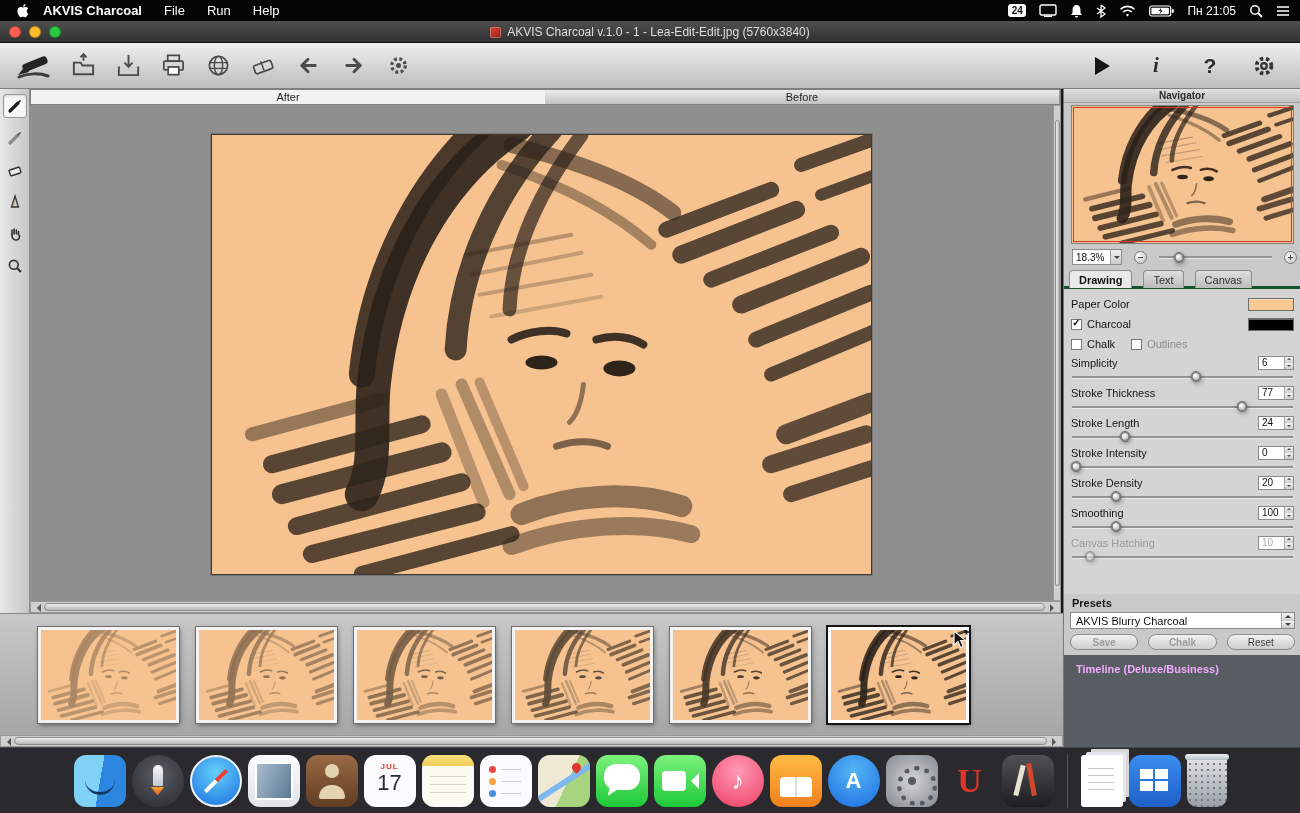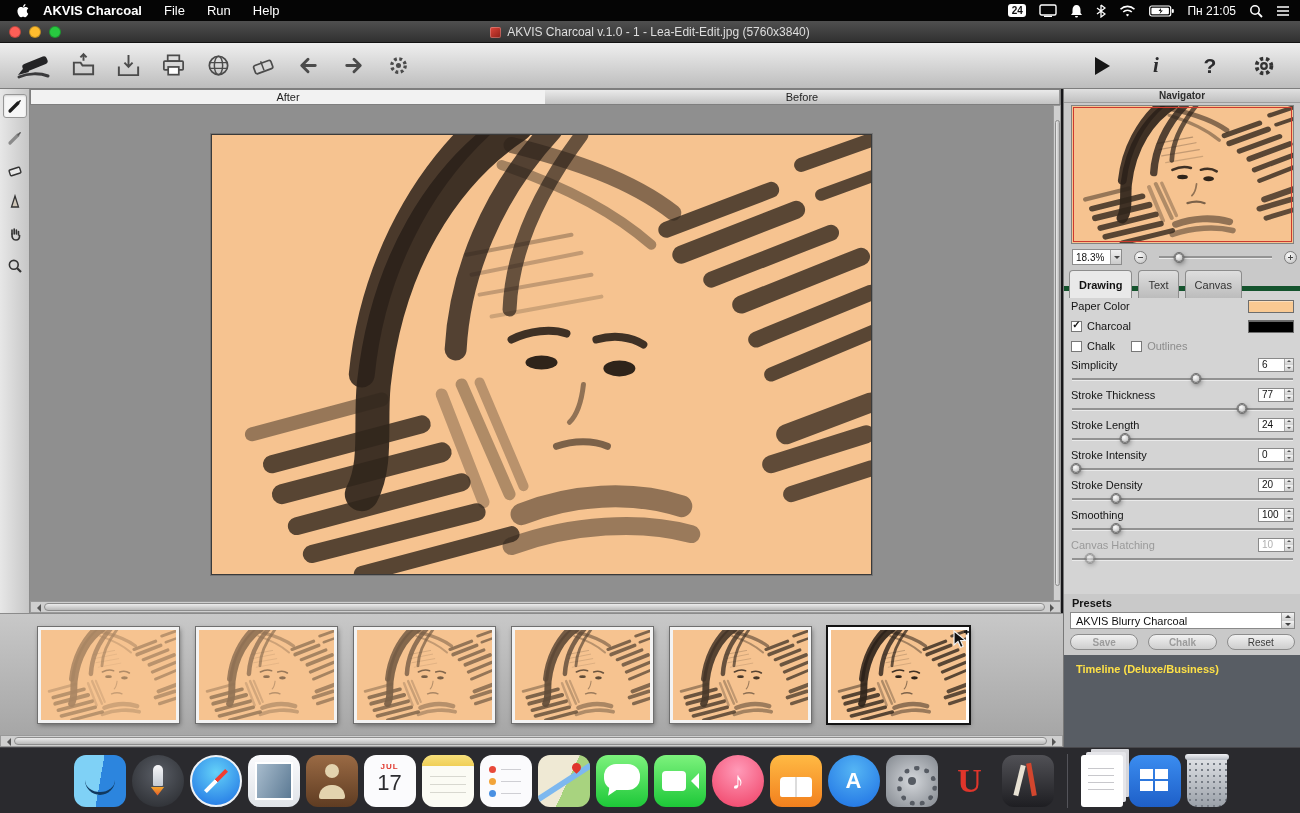--- a/index.html
+++ b/index.html
@@ -73,24 +73,24 @@
 .combo-arrow{position:absolute;right:0;top:0;bottom:0;width:11px;background:linear-gradient(#f0f0f0,#cbcbcb);border-left:1px solid #a0a0a0;}
 .combo-arrow::after{content:"";position:absolute;left:2.5px;top:6px;border:3px solid transparent;border-top-color:#444;}
 .zbtn{width:13px;height:13px;border-radius:50%;background:radial-gradient(circle at 35% 30%,#fafafa,#bdbdbd);border:1px solid #7d7d7d;position:relative;flex:0 0 auto;}
 .zbtn::after{content:"";position:absolute;left:3px;top:5.2px;width:5px;height:1.6px;background:#444;}
 .zbtn.plus::before{content:"";position:absolute;left:4.7px;top:3.5px;width:1.6px;height:5px;background:#444;}
 .zoom-slider{position:relative;flex:1;height:13px;}
 .zoom-slider .track{position:absolute;left:0;right:0;top:5.5px;height:2px;background:#939393;box-shadow:0 1px 0 #e9e9e9;}
 .zoom-slider .thumb{position:absolute;top:2px;width:9px;height:9px;border-radius:50%;background:radial-gradient(circle at 35% 30%,#fdfdfd,#b2b2b2);border:1px solid #737373;transform:translateX(-50%);}
 
 .settings-tabs{position:absolute;left:5px;top:181px;display:flex;z-index:2;}
-.stab{height:28px;padding:0 9px;font-size:11px;display:flex;align-items:center;background:linear-gradient(#dedede,#bcbcbc);border:1px solid #8c8c8c;border-bottom:none;border-radius:4px 4px 0 0;margin-right:6px;color:#333;}
+.stab{height:18px;padding:0 9px;font-size:11px;display:flex;align-items:center;background:linear-gradient(#dedede,#bcbcbc);border:1px solid #8c8c8c;border-bottom:none;border-radius:4px 4px 0 0;margin-right:11px;color:#333;}
 .stab.active{background:#e9e9e9;font-weight:bold;color:#111;}
 
-.params{position:absolute;left:0;top:197px;width:237px;height:308px;background:#d4d4d4;border-top:5px solid #14532d;padding:5px 7px 0 7px;}
+.params{position:absolute;left:0;top:197px;width:237px;height:308px;background:#d4d4d4;border-top:3px solid #14532d;padding:5px 7px 0 7px;}
 .hdr-row{height:20px;display:flex;align-items:center;font-size:11px;color:#141414;}
 .hdr-row .dim{color:#8c8c8c;}
 .swatch{margin-left:auto;width:46px;height:13px;border:1px solid #6d6d6d;box-shadow:inset 0 1px 0 rgba(255,255,255,.4);}
 .cb{width:11px;height:11px;background:#fff;border:1px solid #787878;margin-right:5px;display:flex;align-items:center;justify-content:center;font-size:10px;font-weight:bold;color:#111;line-height:1;flex:0 0 auto;}
 .cb i{font-style:normal;margin-top:-2px;}
 .param-row{height:30px;}
 .param-top{display:flex;align-items:center;height:17px;font-size:11px;color:#141414;}
 .p-box{margin-left:auto;width:36px;height:14px;background:#fff;border:1px solid #8a8a8a;display:flex;align-items:center;font-size:10px;padding-left:3px;position:relative;color:#111;}
 .spin{position:absolute;right:0;top:0;bottom:0;width:9px;display:flex;flex-direction:column;border-left:1px solid #a7a7a7;}
 .spin i{flex:1;background:linear-gradient(#f3f3f3,#cdcdcd);position:relative;}
@@ -106,21 +106,21 @@
 .presets-title{position:absolute;left:8px;top:508px;font-size:11px;font-weight:bold;color:#141414;}
 .preset-combo{position:absolute;left:6px;top:523px;width:225px;height:17px;background:#fff;border:1px solid #8a8a8a;font-size:11px;display:flex;align-items:center;padding-left:5px;color:#111;position:absolute;}
 .preset-spin{position:absolute;right:0;top:0;bottom:0;width:13px;display:flex;flex-direction:column;border-left:1px solid #a7a7a7;}
 .preset-spin i{flex:1;background:linear-gradient(#f3f3f3,#cdcdcd);position:relative;}
 .preset-spin i.up::after{content:"";position:absolute;left:3px;top:2px;border:3px solid transparent;border-bottom-color:#444;border-top-width:0;}
 .preset-spin i.dn::after{content:"";position:absolute;left:3px;top:2.5px;border:3px solid transparent;border-top-color:#444;border-bottom-width:0;}
 .preset-btns{position:absolute;left:6px;top:545px;width:225px;display:flex;gap:10px;}
 .pbtn{flex:1;height:16px;border-radius:8px;background:linear-gradient(#f1f1f1,#cecece);border:1px solid #8d8d8d;font-size:10px;display:flex;align-items:center;justify-content:center;color:#3d3d3d;}
 .pbtn.dim{color:#9c9c9c;font-weight:bold;}
 
-.hint{position:absolute;left:0;top:566px;width:237px;height:92px;background:#585d64;color:#fde047;padding:8px 12px;overflow:hidden;}
+.hint{position:absolute;left:0;top:566px;width:237px;height:92px;background:#585d64;color:#f0abfc;padding:8px 12px;overflow:hidden;}
 .hint h4{font-size:11px;margin-bottom:7px;font-weight:bold;}
 .hint p{font-size:10.5px;line-height:1.45;font-weight:bold;}
 
 
 .dock{position:absolute;left:0;top:747px;width:1300px;height:66px;background:#2a2a2e;border-top:1px solid #48484c;display:flex;align-items:center;justify-content:center;gap:6px;}
 .dock-icon{width:52px;height:52px;border-radius:12px;position:relative;flex:0 0 auto;}
 .dock-sep{width:1px;height:54px;background:#54545a;margin:0 7px;flex:0 0 auto;}
 .dock-glyph{position:absolute;inset:0;display:flex;align-items:center;justify-content:center;color:#fff;font-weight:bold;font-size:24px;}
 .di-finder{background:linear-gradient(100deg,#7fd1f6 50%,#2c85de 50%);}
 .di-finder::after{content:"";position:absolute;left:11px;right:11px;top:15px;height:22px;border-bottom:3px solid #11395f;border-radius:0 0 16px 16px;}

